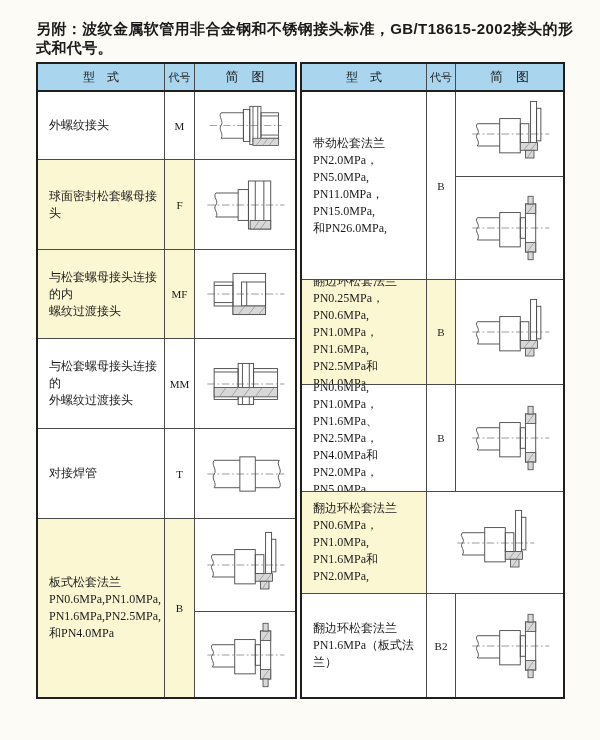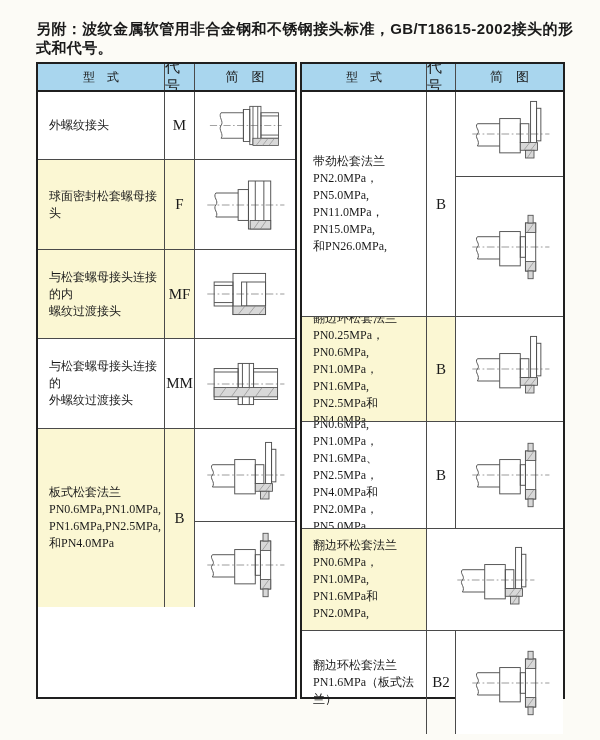--- a/index.html
+++ b/index.html
@@ -18,28 +18,28 @@
     font-family:"Liberation Sans","DejaVu Sans",sans-serif;font-weight:normal;font-size:13px}
   .cell{border-right:1px solid var(--border-thin,#4a4a4a);display:flex;align-items:center;justify-content:center;overflow:hidden}
   .cell:last-child{border-right:none}
   .tbl-left .c-type{width:127px}
   .tbl-left .c-code{width:30px}
   .tbl-right .c-type{width:125px}
   .tbl-right .c-code{width:29px}
   .c-diag{flex:1;background:#fff;flex-direction:column;padding:0}
   .c-type{justify-content:flex-start;text-align:left;padding:6px 4px 6px 11px;
     font-size:12px;line-height:17px;white-space:pre-line}
-  .c-code{font-size:15px}
+  .c-code{font-size:11px}
   .hl{background:var(--highlight-bg,#fbf7d3)}
   .sub{width:100%;display:flex;align-items:center;justify-content:center;
     border-bottom:1px solid var(--border-thin,#4a4a4a);flex:0 0 auto}
   .sub:last-child{border-bottom:none;flex:1 1 auto}
   .diag{width:92px;height:72px}
   .h68{height:68px}.h90{height:90px}.h89{height:89px}.h178{height:178px}
-  .h188{height:225px}.h105{height:105px}.h107{height:107px}.h102{height:102px}.h103{height:103px}
+  .h188{height:188px}.h105{height:105px}.h107{height:107px}.h102{height:102px}.h103{height:103px}
   .s93{height:93px}.s85{height:85px}
   .ln{fill:none;stroke:#4f4f4f;stroke-width:1.1}
   .cl{fill:none;stroke:#6e6e6e;stroke-width:.8;stroke-dasharray:9 3 2 3}
   .hatch{fill:#d8d8d8;stroke:#4f4f4f;stroke-width:1}
   .hln{fill:none;stroke:#808080;stroke-width:.7}
 </style>
 </head>
 <body>
 
 <svg width="0" height="0" style="position:absolute" aria-hidden="true">
@@ -175,20 +175,29 @@
       <div class="cell c-type">与松套螺母接头连接的
 外螺纹过渡接头</div>
       <div class="cell c-code">MM</div>
       <div class="cell c-diag">
         <svg class="diag" viewBox="0 0 100 84">
             <use href="#fit-nipple"></use>
           </svg>
       </div>
     </div>
 
+    <div class="row h90">
+      <div class="cell c-type">对接焊管</div>
+      <div class="cell c-code">T</div>
+      <div class="cell c-diag">
+        <svg class="diag" viewBox="0 0 100 84">
+            <use href="#fit-weld"></use>
+          </svg>
+      </div>
+    </div>
 
     <div class="row h178">
       <div class="cell c-type hl">板式松套法兰
 PN0.6MPa,PN1.0MPa,
 PN1.6MPa,PN2.5MPa,
 和PN4.0MPa</div>
       <div class="cell c-code hl">B</div>
       <div class="cell c-diag">
         <div class="sub s93">
           <svg class="diag" viewBox="0 0 100 84">

